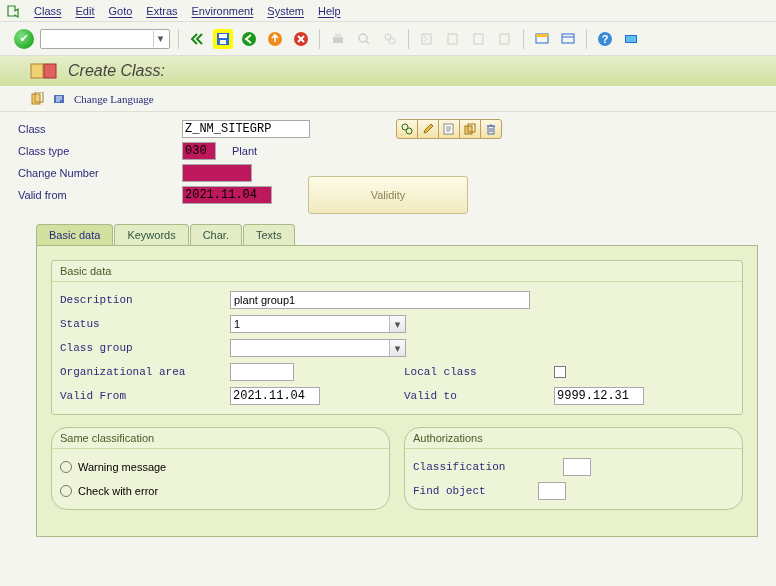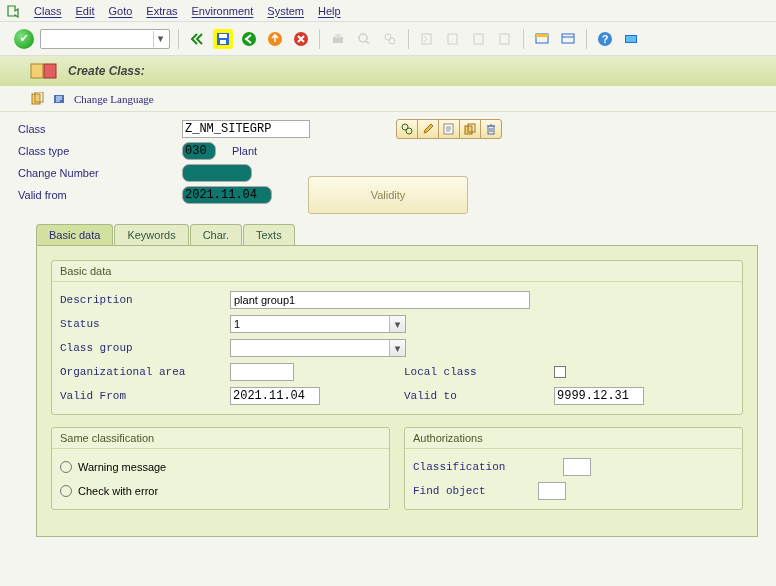--- a/index.html
+++ b/index.html
@@ -12,29 +12,29 @@
   .toolbar { display:flex; align-items:center; height:34px; padding:2px 10px 2px 14px; gap:6px; border-bottom:1px solid #ddd;}
   .grn-chk { width:20px; height:20px; border-radius:50%; background:radial-gradient(circle at 35% 35%, #7de07d, #0a990a); display:flex; align-items:center; justify-content:center; color:#fff; font-size:11px;}
   .cmd-combo { width:130px; height:20px; border:1px solid #a9a9a9; background:#fff; border-radius:2px; display:flex; align-items:center; justify-content:flex-end; padding-right:2px;}
   .cmd-combo .dd { width:14px;height:16px;border-left:1px solid #ccc;display:flex;align-items:center;justify-content:center;color:#555;}
   .sep { width:1px; height:20px; background:#ccc; margin:0 2px;}
   .tb-btn { width:20px; height:20px; display:flex; align-items:center; justify-content:center; border-radius:2px;}
   .tb-btn.disabled { opacity:0.35; }
   .hl-save { background:#fffc00; border-radius:3px; padding:1px;}
   
   .title-band { height:30px; background:linear-gradient(#e6eecb,#d2e0a0); display:flex; align-items:center; padding-left:30px; gap:10px;}
-  .title-band .tt { font-style:italic; font-weight:bold; font-size:12px; color:#444;}
+  .title-band .tt { font-style:italic; font-weight:normal; font-size:16px; color:#444;}
   .app-tb { height:26px; background:#f5f5ef; display:flex; align-items:center; padding-left:30px; gap:8px; border-bottom:1px solid #e0e0d0;}
   .app-tb .lbl { color:#2a2a7a;font-family:Liberation Serif, serif; }
   
   .form-area { padding:6px 10px 0 18px; }
   .row { display:flex; align-items:center; height:22px; }
   .row .fl { width:164px; color:#2a2a7a; }
   .txt { height:18px; border:1px solid #a9a9a9; background:#fff; font-family:'Courier New',monospace; font-size:12px; padding:0 2px; display:flex; align-items:center;}
-  .txt.ro { background:#0f766e;border-radius:7px; }
+  .txt.ro { background:#be185d; }
   .btnrow { display:flex; gap:0; margin-left:86px;}
   .btnrow .ib { width:22px;height:20px;border:1px solid #b9a06a;background:linear-gradient(#fff8e0,#f3e2a6);display:flex;align-items:center;justify-content:center; margin-left:-1px;}
   .btnrow .ib:first-child{border-radius:3px 0 0 3px;margin-left:0;}
   .btnrow .ib:last-child{border-radius:0 3px 3px 0;}
   .validity { width:160px;height:38px;border:1px solid #c9c090;background:linear-gradient(#fdfbe8,#f1eabf);border-radius:3px;color:#8a8658;display:flex;align-items:center;justify-content:center;}
   
   .tabstrip { margin:18px 18px 0 36px; }
   .tabs { display:flex; }
   .tab { padding:4px 12px; border:1px solid #a9b988; border-bottom:none; border-radius:4px 4px 0 0; margin-right:1px; background:#e4ecc6; color:#354; cursor:default;}
   .tab.active { background:#d2e0a0; font-weight:normal; color:#2a2a7a;}
@@ -42,21 +42,21 @@
   
   .grp { border:1px solid #b8c898; border-radius:3px; background:#eef4d8; margin-bottom:12px;}
   .grp-title { color:#4a5a2a; padding:4px 8px; border-bottom:1px solid #d0dca8;}
   .grp-body { padding:6px 8px;}
   .grow { display:flex; align-items:center; min-height:24px;}
   .grow .gl { width:170px; color:#2a2a7a;font-family:Liberation Mono, monospace;}
   .ginput { height:18px; border:1px solid #a9a9a9; background:#fff; font-family:Arial; font-size:11px; padding:0 3px;}
   .gcombo { height:18px; border:1px solid #a9a9a9; background:#fff; display:flex; align-items:center; justify-content:space-between; padding-left:3px;}
   .gcombo .dd{width:16px;height:100%;border-left:1px solid #bbb;background:linear-gradient(#fafafa,#e7e7e7);display:flex;align-items:center;justify-content:center;color:#555;}
   .two-col { display:flex; gap:14px;}
-  .two-col .grp { flex:1;}
+  .two-col .grp { flex:1;border-radius:16px;}
   .radio { width:12px;height:12px;border:1px solid #777;border-radius:50%;display:inline-flex;align-items:center;justify-content:center;margin-right:6px;}
   .radio.on::after{content:"";width:6px;height:6px;border-radius:50%;background:#333;}
   .chk { width:12px;height:12px;border:1px solid #777;background:#fff;display:inline-block;}
   .mono { font-family:'Courier New',monospace; font-size:12px;}
 </style>
 </head>
 <body>
 
 <div class="menubar">
   <svg width="14" height="14">

